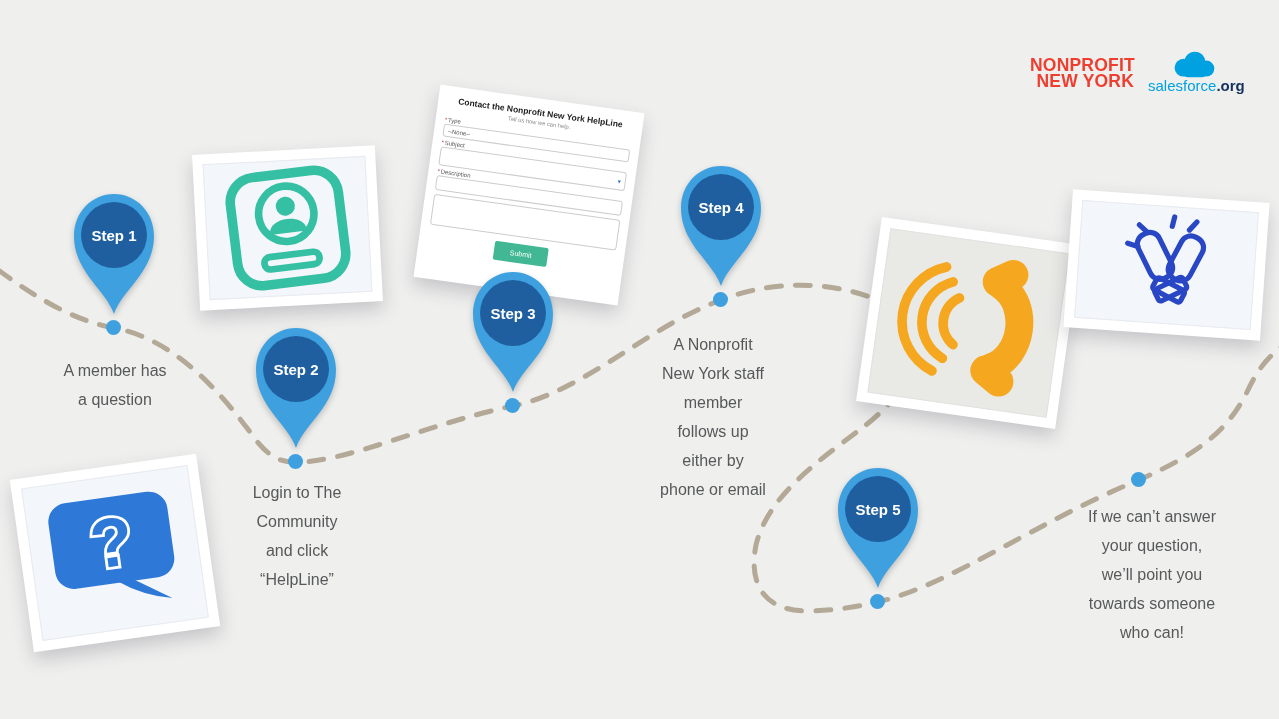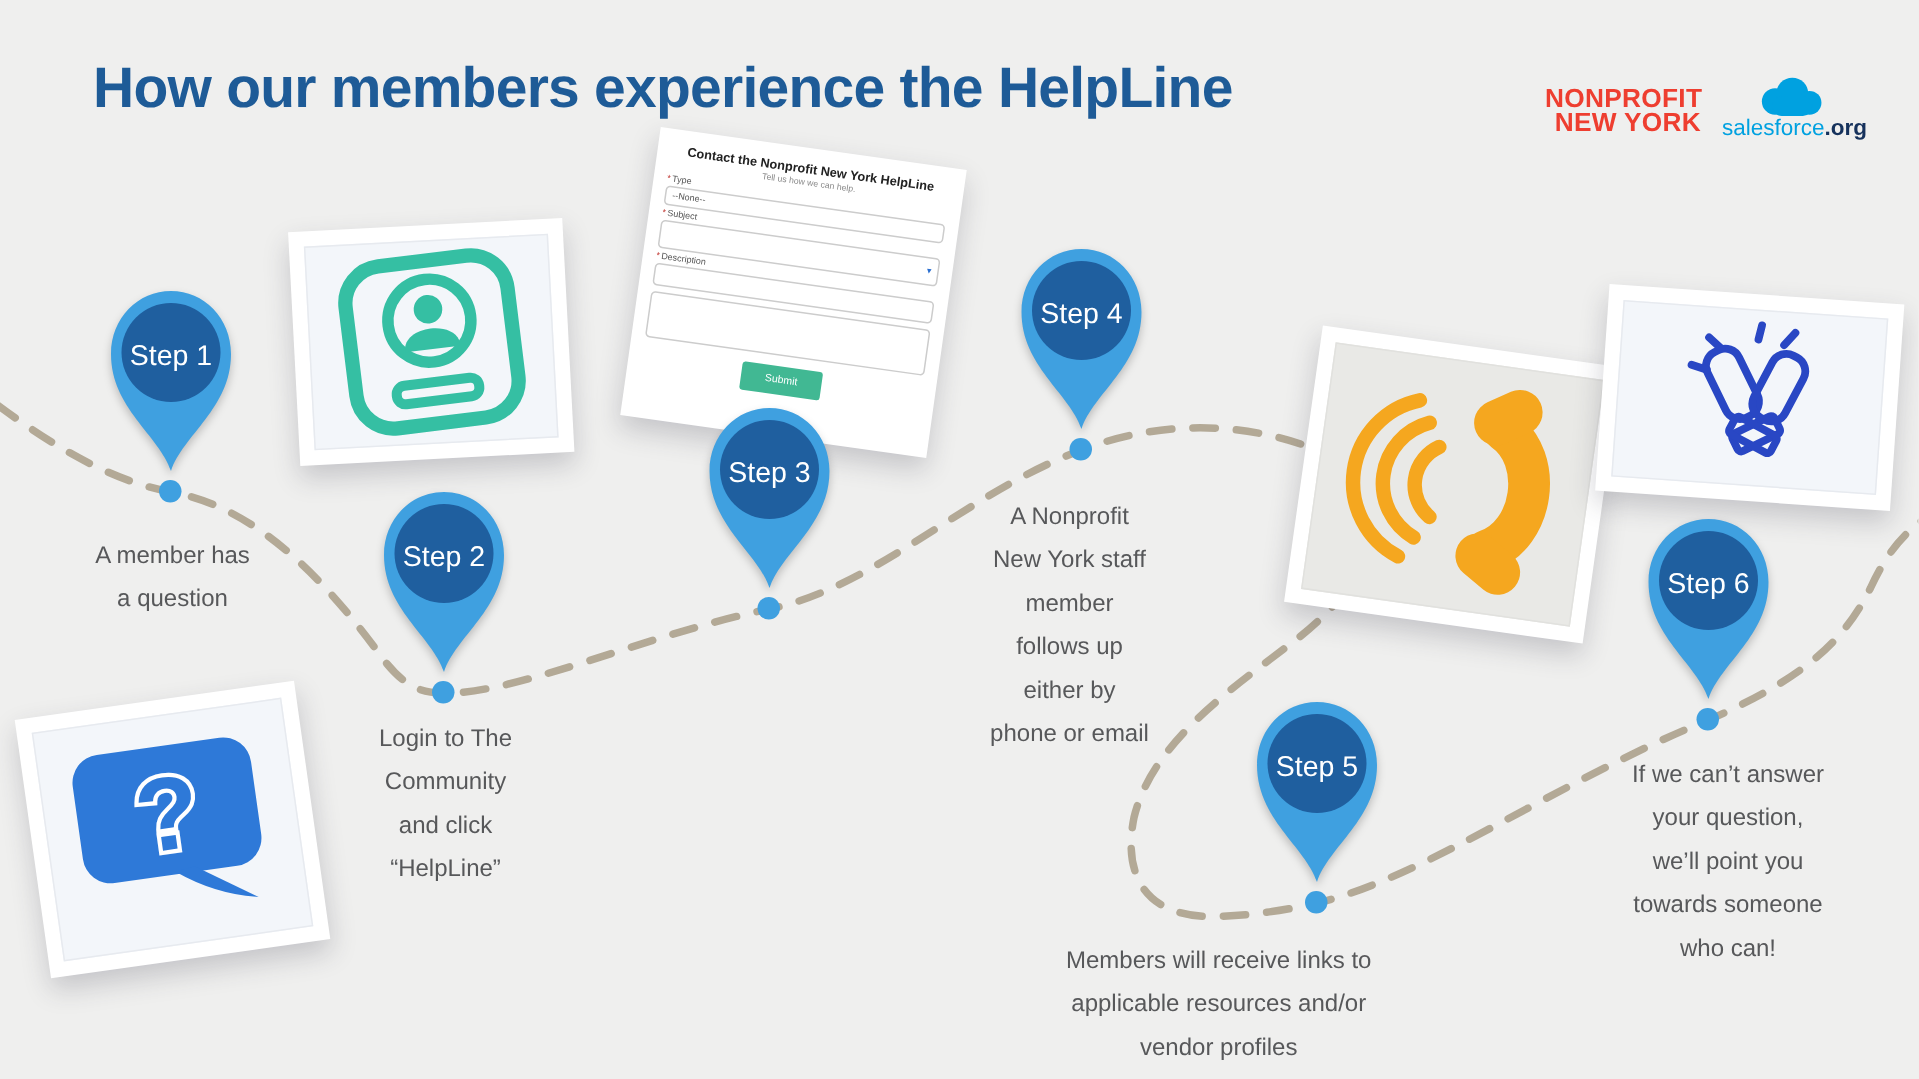--- a/index.html
+++ b/index.html
@@ -54,21 +54,21 @@
   .f-desc1{height:15px;}
   .f-desc2{height:31px;margin-top:4px;}
   .f-submit{display:block;margin:7px auto 0;background:var(--submit);color:#fff;border:none;
             font-size:7px;padding:6px 16px;border-radius:2px;font-family:inherit;}
 
   
   .pin{position:absolute;width:96px;height:128px;z-index:3;
        filter:drop-shadow(0 3px 3px rgba(0,0,0,.22));}
   .pin svg{width:96px;height:128px;display:block;}
   .pin-label{position:absolute;top:37px;left:0;width:96px;text-align:center;color:#fff;
-             font-weight:normal;font-size:19px;}
+             font-weight:bold;font-size:15px;}
   .pin1{left:66px;top:190px;} .pin2{left:248px;top:324px;} .pin3{left:465px;top:268px;}
   .pin4{left:673px;top:162px;} .pin5{left:830px;top:464px;} .pin6{left:1091px;top:342px;}
 
   .dot{position:absolute;width:15px;height:15px;border-radius:50%;background:var(--accent);z-index:3;}
   .dot1{left:106px;top:320px;} .dot2{left:288px;top:454px;} .dot3{left:505px;top:398px;}
   .dot4{left:713px;top:292px;} .dot5{left:870px;top:594px;} .dot6{left:1131px;top:472px;}
 
   
   .step-text{position:absolute;z-index:3;color:var(--body);font-size:16px;line-height:29px;
              text-align:center;white-space:pre-line;}
@@ -94,21 +94,20 @@
              C 780 277, 845 282, 893 307
              C 950 338, 900 400, 862 428
              C 820 460, 768 495, 756 545
              C 748 585, 765 612, 810 611
              C 840 610, 860 606, 878 602
              C 950 585, 1040 520, 1139 480
              C 1200 453, 1228 430, 1247 392
              C 1261 362, 1275 348, 1305 333" fill="none" stroke="#b3a996" stroke-width="5" stroke-linecap="round" stroke-dasharray="15 14"></path>
   </svg>
 
-  <div class="title">How our members experience the HelpLine</div>
 
   <div class="logo-nny">
     <div>NONPROFIT</div>
     <div>NEW YORK</div>
   </div>
   <div class="logo-sf">
     <svg width="50" height="30" viewBox="0 0 56 34">
       <g fill="#00a1e0">
         <circle cx="16" cy="20" r="10"></circle>
         <circle cx="29" cy="14" r="12"></circle>
@@ -228,49 +227,39 @@
       </svg>
     <div class="pin-label">Step 4</div>
   </div>
   <div class="pin pin5">
     <svg viewBox="0 0 96 128">
         <path d="M48 124 C 40 100 8 82 8 46 C 8 22 26 4 48 4 C 70 4 88 22 88 46 C 88 82 56 100 48 124 Z" fill="#3fa0e0"></path>
         <circle cx="48" cy="45" r="33" fill="#1f5f9f"></circle>
       </svg>
     <div class="pin-label">Step 5</div>
   </div>
-  <div class="pin pin6">
-    <svg viewBox="0 0 96 128">
-        <path d="M48 124 C 40 100 8 82 8 46 C 8 22 26 4 48 4 C 70 4 88 22 88 46 C 88 82 56 100 48 124 Z" fill="#3fa0e0"></path>
-        <circle cx="48" cy="45" r="33" fill="#1f5f9f"></circle>
-      </svg>
-    <div class="pin-label">Step 6</div>
-  </div>
 
   <div class="dot dot1"></div>
   <div class="dot dot2"></div>
   <div class="dot dot3"></div>
   <div class="dot dot4"></div>
   <div class="dot dot5"></div>
   <div class="dot dot6"></div>
 
   <div class="step-text t1">A member has
 a question</div>
   <div class="step-text t2">Login to The
 Community
 and click
 “HelpLine”</div>
   <div class="step-text t4">A Nonprofit
 New York staff
 member
 follows up
 either by
 phone or email</div>
-  <div class="step-text t5">Members will receive links to
-applicable resources and/or
-vendor profiles</div>
   <div class="step-text t6">If we can’t answer
 your question,
 we’ll point you
 towards someone
 who can!</div>
 
 </div>
 
 </body></html>

